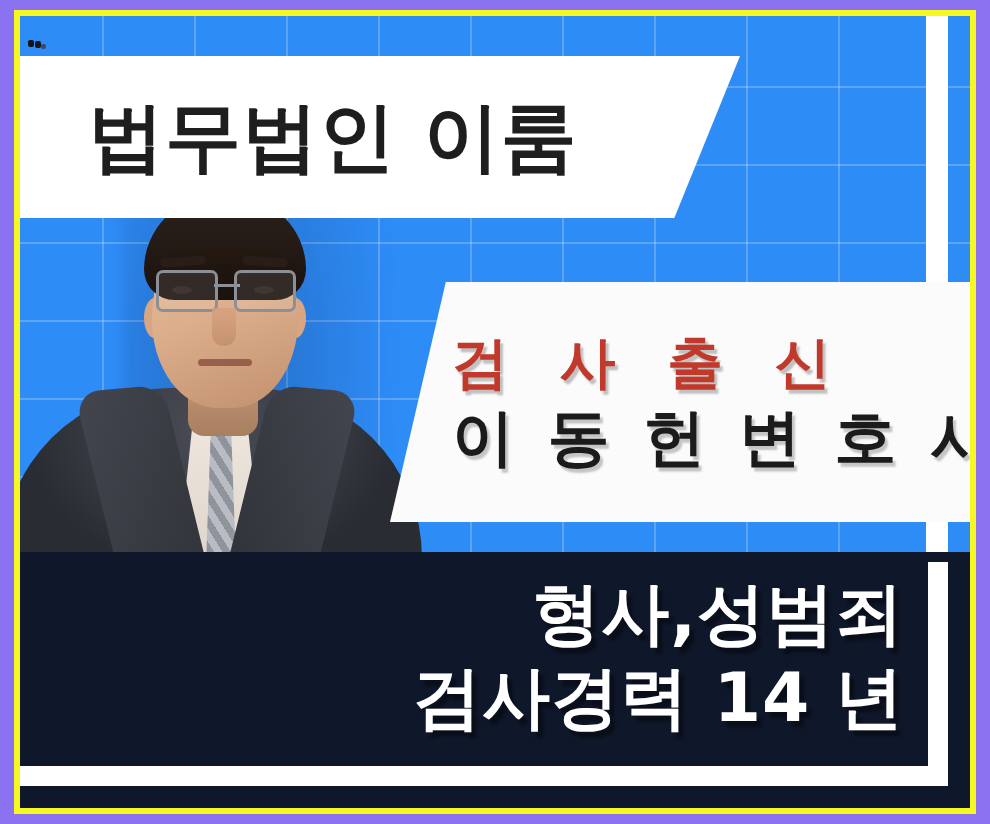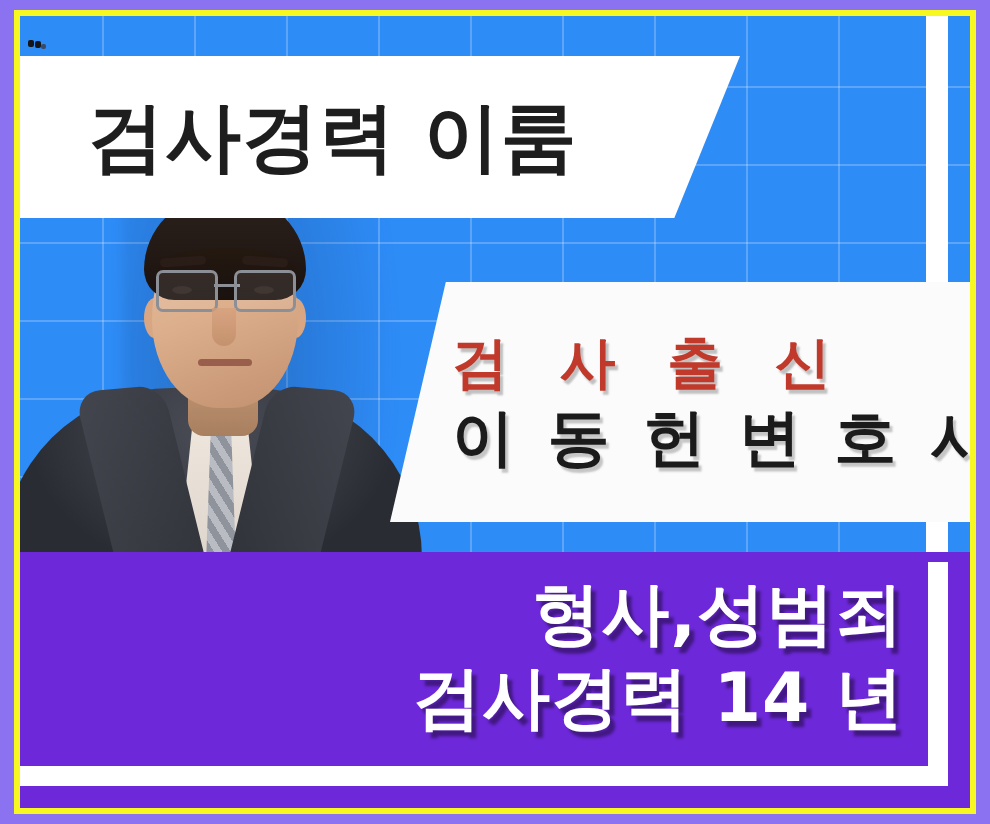--- a/index.html
+++ b/index.html
@@ -94,21 +94,21 @@
     line-height:1.15;
     margin-top:6px;
     text-shadow:3px 4px 2px rgba(130,130,130,0.45);
   }
 
   
   .navy-block{
     position:absolute;
     left:0;right:0;bottom:0;
     top:536px;
-    background:#6d28d9;
+    background:#0f172a;
   }
   .navy-inner-frame{
     position:absolute;
     left:-4px;right:22px;top:10px;bottom:22px;
     border-right:20px solid #ffffff;
     border-bottom:20px solid #ffffff;
     box-sizing:border-box;
   }
   .navy-text{
     position:absolute;
@@ -318,21 +318,21 @@
       <div class="p-mouth"></div>
       <div class="p-armR"></div>
       <div class="p-armL"></div>
       <div class="p-cuffL"></div>
       <div class="p-watch"></div>
       <div class="p-handL"></div>
       <div class="p-handR"></div>
     </div>
 
     <div class="title-banner">
-      <div class="title-text">검사경력 이룸</div>
+      <div class="title-text">법무법인 이룸</div>
     </div>
 
     <div class="mid-banner">
       <div class="mid-line1">검 사 출 신</div>
       <div class="mid-line2">이 동 헌  변 호 사</div>
     </div>
 
     <div class="navy-block">
       <div class="navy-inner-frame"></div>
       <div class="navy-text">

